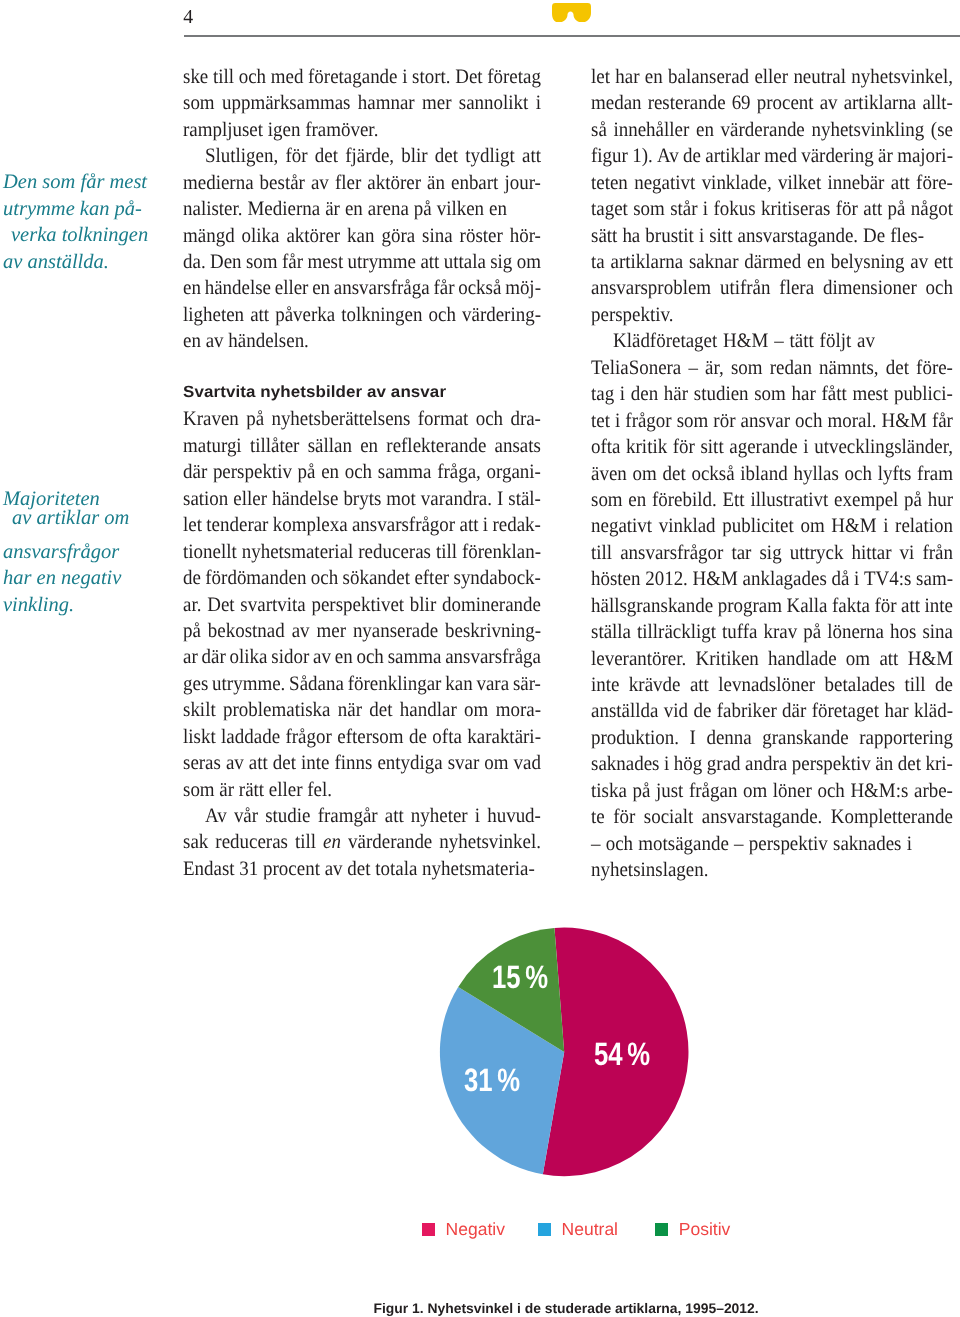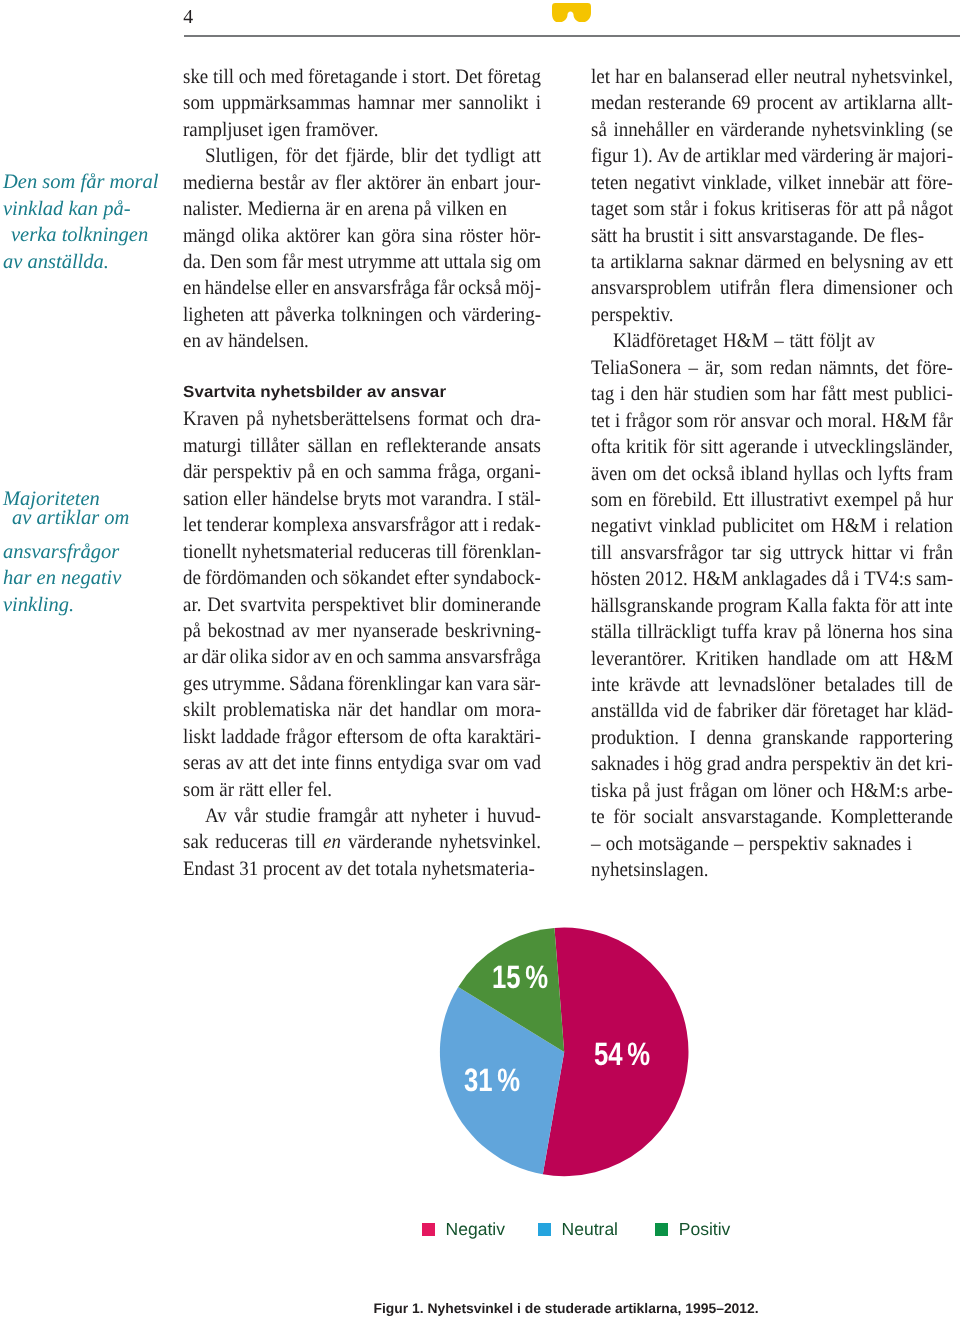--- a/index.html
+++ b/index.html
@@ -24,21 +24,21 @@
   .ln em{font-style:italic;}
   .hd{position:absolute;white-space:nowrap;font-family:"Liberation Sans",sans-serif;
       font-weight:bold;font-size:16.3px;letter-spacing:0.1px;transform:scaleX(1.04);
       transform-origin:0 0;}
 
   .pielabel{position:absolute;font-family:"Liberation Sans",sans-serif;font-weight:bold;
             font-size:32.5px;color:#ffffff;white-space:nowrap;
             transform:translate(-50%,-50%) scaleX(0.79);letter-spacing:-0.2px;}
   .legend-item{position:absolute;top:1222.6px;display:flex;align-items:flex-start;}
   .legend-swatch{width:13px;height:13px;display:inline-block;}
-  .legend-label{font-family:"Liberation Sans",sans-serif;font-size:17.5px;color:#14532d;
+  .legend-label{font-family:"Liberation Sans",sans-serif;font-size:17.5px;color:#ef4444;
                 margin-left:10.8px;white-space:nowrap;line-height:13px;position:relative;top:0.6px;}
   .caption{position:absolute;left:373.4px;top:1301.7px;font-family:"Liberation Sans",sans-serif;
            font-weight:bold;font-size:13.9px;line-height:13.9px;color:#231f20;white-space:nowrap;}
 </style>
 </head>
 <body>
 
 <div class="page">
 
   <svg class="logo" width="39" height="19.4" viewBox="0 0 39 19.4">
@@ -48,22 +48,22 @@
          C21.5 9.8 20.2 8.4 18.5 8.4
          C16.8 8.4 15.5 9.8 15.5 11.6
          C15.5 15.9 12.2 19.4 6.7 19.4
          C1.9 19.4 0 15.3 0 10.2 V3.4 A3.4 3.4 0 0 1 3.4 0 Z" fill="#F5C400"></path>
   </svg>
 
   <div class="folio">4</div>
   <div class="rule"></div>
 
   <div class="sidenote" id="sidenote-0" style="top: 0px; left: 3px;">
-      <div class="ln" style="top: 171.3px; left: 0px;">Den som får moral</div>
-      <div class="ln" style="top: 197.7px; left: 0px;">vinklad kan på-</div>
+      <div class="ln" style="top: 171.3px; left: 0px;">Den som får mest</div>
+      <div class="ln" style="top: 197.7px; left: 0px;">utrymme kan på-</div>
       <div class="ln" style="top: 224.1px; left: 0px; margin-left: 8px;">verka tolkningen</div>
       <div class="ln" style="top: 250.5px; left: 0px;">av anställda.</div>
     </div>
   <div class="sidenote" id="sidenote-1" style="top: 0px; left: 3px;">
       <div class="ln" style="top: 488.1px; left: 0px;">Majoriteten</div>
       <div class="ln" style="top: 507px; left: 0px; margin-left: 9px;">av artiklar om</div>
       <div class="ln" style="top: 540.9px; left: 0px;">ansvarsfrågor</div>
       <div class="ln" style="top: 567.3px; left: 0px;">har en negativ</div>
       <div class="ln" style="top: 593.7px; left: 0px;">vinkling.</div>
     </div>

